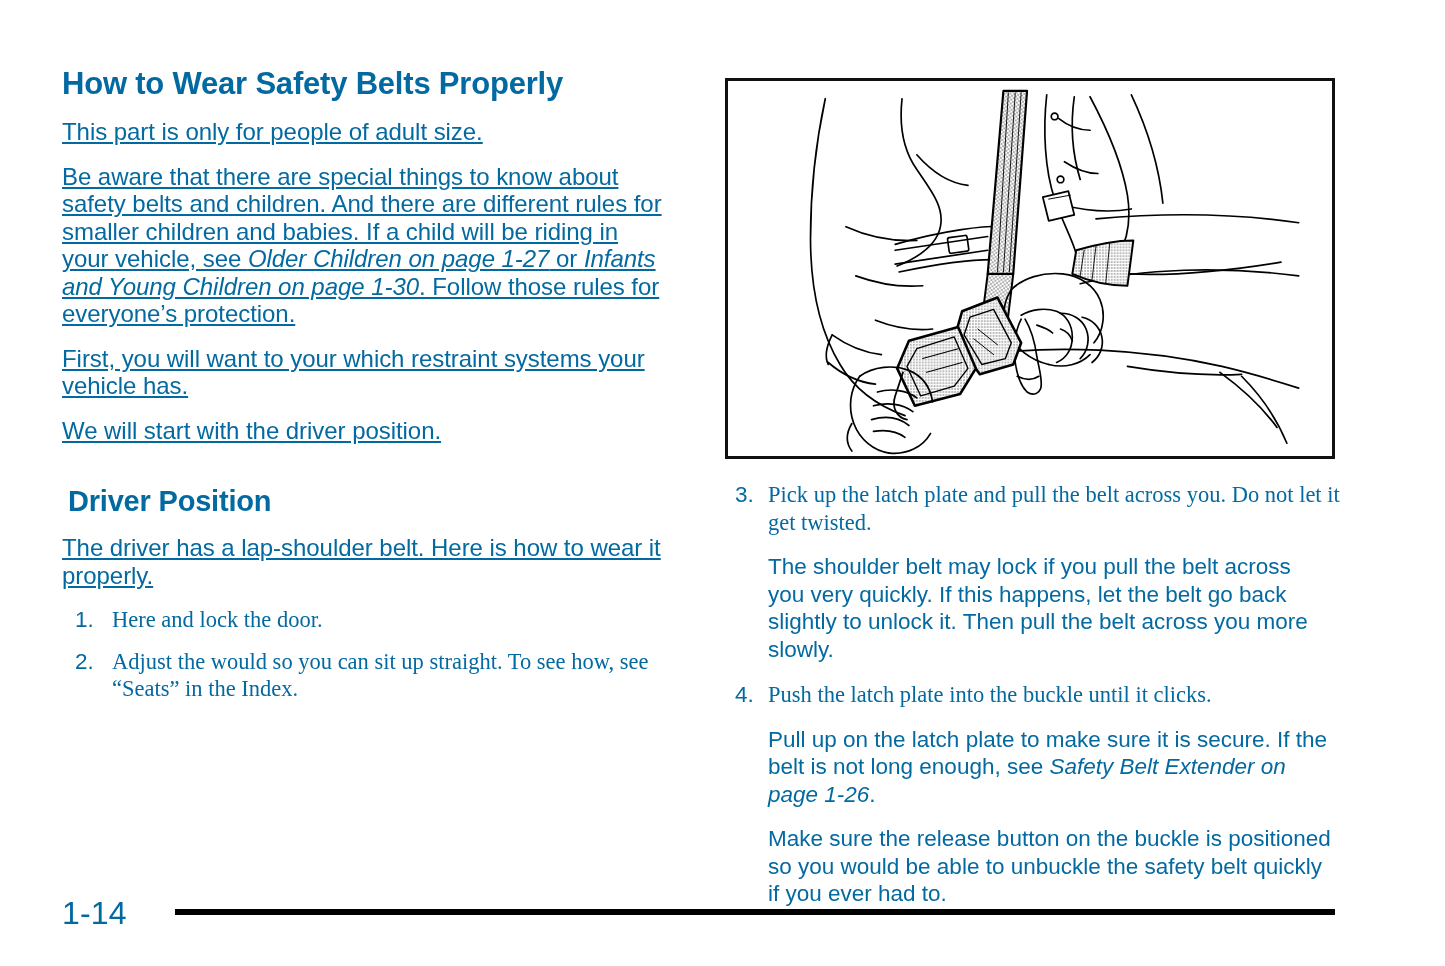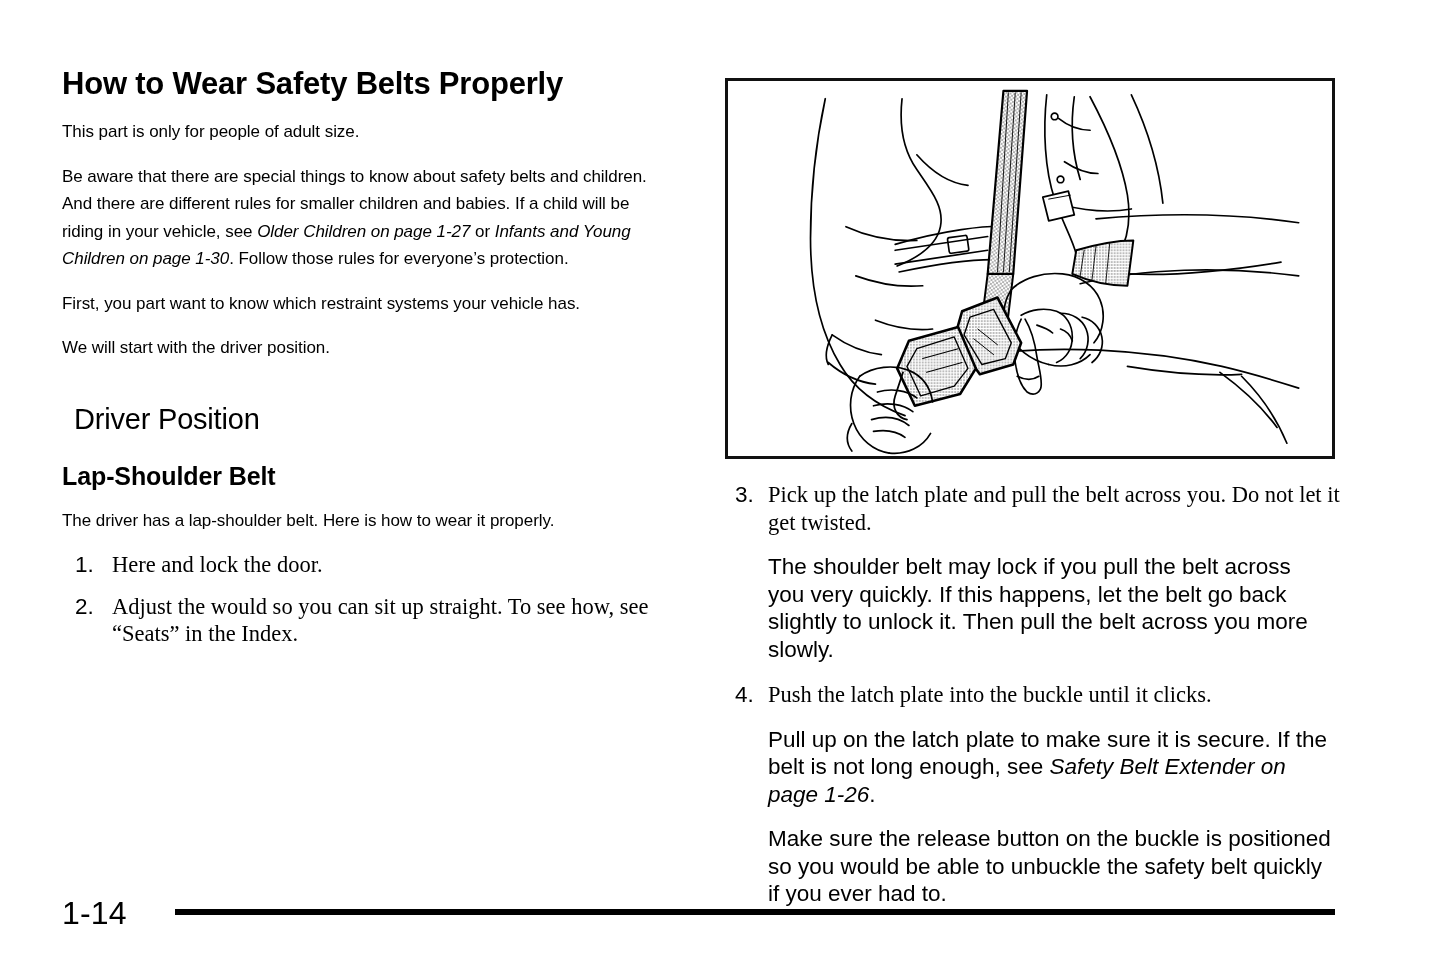--- a/index.html
+++ b/index.html
@@ -7,21 +7,21 @@
     margin: 0;
     padding: 0;
     background: #ffffff;
   }
   .page {
     position: relative;
     width: 1445px;
     height: 966px;
     background: #ffffff;
     font-family: "Liberation Sans", sans-serif;
-    color: #000000;
+    color: #0369a1;
     overflow: hidden;
   }
 
   
   .col-left {
     position: absolute;
     left: 62px;
     top: 66px;
     width: 600px;
   }
@@ -35,39 +35,40 @@
   
   .h1 {
     font-size: 31px;
     font-weight: bold;
     line-height: 36px;
     letter-spacing: -0.2px;
     margin: 0 0 16px 0;
   }
   .h2 {
     font-size: 29px;
-    font-weight: normal;
+    font-weight: bold;
     line-height: 34px;
     letter-spacing: -0.2px;
-    margin: 40px 0 0 12px;
+    margin: 40px 0 0 6px;
   }
   .h3 {
     font-size: 25px;
     font-weight: bold;
     line-height: 30px;
     letter-spacing: -0.1px;
     margin: 25px 0 0 0;
   }
 
   
   .p {
-    font-size: 17px;
+    font-size: 24px;
     line-height: 27.5px;
     margin: 0 0 17px 0;
     letter-spacing: -0.05px;
+    text-decoration: underline;
   }
   .p.first-after-h3 { margin-top: 16px; }
   .it { font-style: italic; }
 
   
   ol.steps {
     list-style: none;
     margin: 0;
     padding: 0;
   }
@@ -136,27 +137,26 @@
 <div class="page">
 
   <div class="col-left">
 
     <h1 class="h1">How to Wear Safety Belts Properly</h1>
 
     <p class="p">This part is only for people of adult size.</p>
 
     <p class="p"><span>Be aware that there are special things to know about safety belts and children. And there are different rules for smaller children and babies. If a child will be riding in your vehicle, see </span><span class="it">Older Children on page 1-27</span><span> or </span><span class="it">Infants and Young Children on page 1-30</span><span>. Follow those rules for everyone’s protection.</span></p>
 
-    <p class="p">First, you part want to know which restraint systems your vehicle has.</p>
+    <p class="p">First, you will want to your which restraint systems your vehicle has.</p>
 
     <p class="p">We will start with the driver position.</p>
 
     <h2 class="h2">Driver Position</h2>
 
-    <h3 class="h3">Lap-Shoulder Belt</h3>
 
     <p class="p first-after-h3">The driver has a lap-shoulder belt. Here is how to wear it properly.</p>
 
     <ol class="steps">
       <li>
         <span class="num">1.</span>
         <span class="step-body">Here and lock the door.</span>
       </li>
       <li>
         <span class="num">2.</span>

